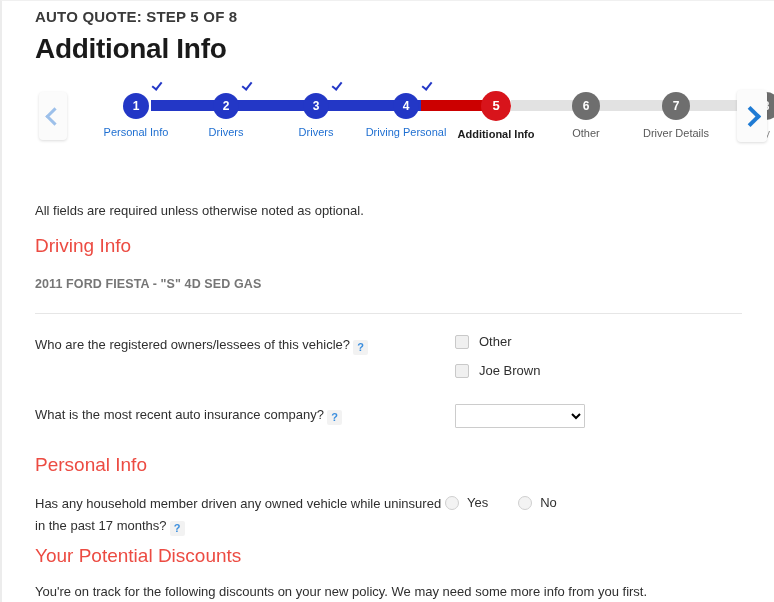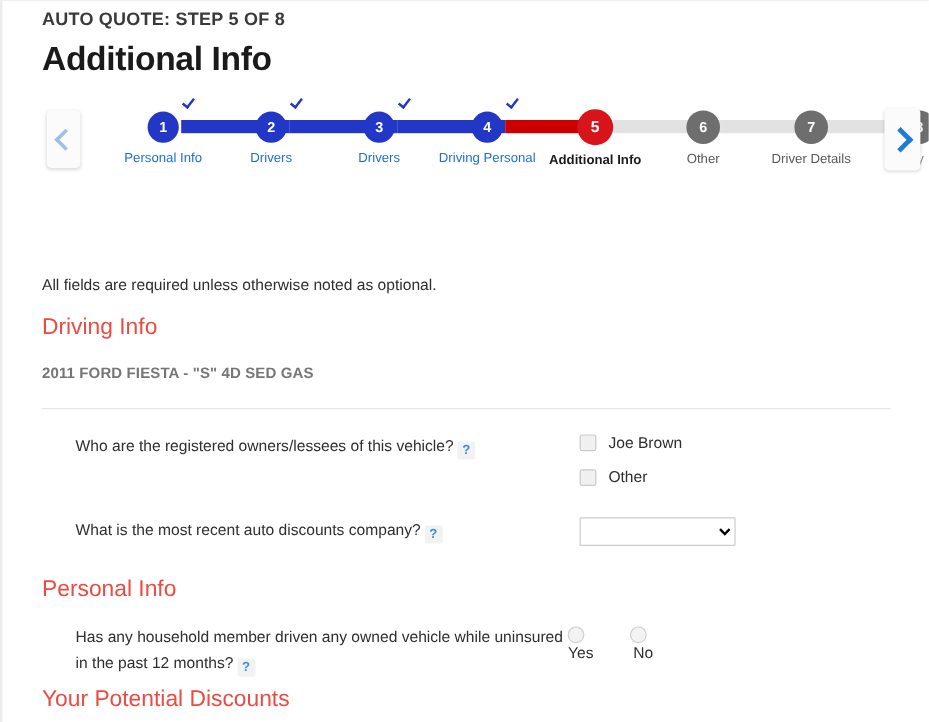--- a/index.html
+++ b/index.html
@@ -129,21 +129,21 @@
     font-size: 11px;
     line-height: 14px;
   }
   .step-label.link    { color: #1f6fd1; }
   .step-label.active  { color: #1c1c1c; font-weight: bold; }
   .step-label.muted   { color: #595959; }
   .step-label.faded   { color: #8c8c8c; }
 
   
   .required-note {
-    margin-top: 65px;
+    margin-top: 38px;
     font-size: 13px;
     color: #2f2f2f;
   }
   h2.section {
     color: #ec4b42;
     font-size: 19px;
     font-weight: normal;
     margin: 17px 0 0 0;
   }
   .vehicle-name {
@@ -158,21 +158,20 @@
     height: 1px;
     background: #e6e6e6;
     width: 707px;
   }
 
   
   .qrow {
     display: flex;
     align-items: flex-start;
     margin-top: 20px;
-    margin-left: 28px;
   }
   .qtext {
     width: 420px;
     font-size: 13px;
     line-height: 22px;
     color: #2f2f2f;
   }
   .qanswers { flex: 1; }
   .helpicon {
     display: inline-block;
@@ -204,21 +203,21 @@
   .radio {
     width: 12px; height: 12px;
     border: 1px solid #cfcfcf;
     background: #f3f3f3;
     border-radius: 50%;
     display: inline-block;
     vertical-align: -1px;
     margin-right: 8px;
   }
   .radio-group { display: flex; align-items: center; padding-top: 2px;}
-  .radio-item { display:flex; align-items:center; margin-right: 30px; font-size: 13px; flex-direction: column;}
+  .radio-item { display:flex; align-items:center; margin-right: 30px; font-size: 13px;}
   select.dropdown {
     width: 130px;
     height: 24px;
     border: 1px solid #cccccc;
     background: #fff;
     font-size: 12px;
     font-family: "Liberation Sans", sans-serif;
     border-radius: 1px;
     padding-left: 4px;
   }
@@ -328,45 +327,45 @@
     <div class="vehicle-name">2011 FORD FIESTA - "S" 4D SED GAS</div>
     <div class="divider"></div>
 
     <div class="qrow">
       <div class="qtext">
         <span>Who are the registered owners/lessees of this vehicle?</span><span class="helpicon">?</span>
       </div>
       <div class="qanswers">
         <div class="choice">
           <span class="cbox"></span>
-          <span class="cbox-label">Joe Brown</span>
+          <span class="cbox-label">Other</span>
         </div>
         <div class="choice">
           <span class="cbox"></span>
-          <span class="cbox-label">Other</span>
+          <span class="cbox-label">Joe Brown</span>
         </div>
       </div>
     </div>
 
     <div class="qrow" style="margin-top:12px;">
       <div class="qtext">
-        <span>What is the most recent auto discounts company?</span><span class="helpicon">?</span>
+        <span>What is the most recent auto insurance company?</span><span class="helpicon">?</span>
       </div>
       <div class="qanswers">
         <select class="dropdown">
           <option></option>
         </select>
       </div>
     </div>
 
     <h2 class="section" style="margin-top:26px;">Personal Info</h2>
 
     <div class="qrow" style="margin-top:17px;">
       <div class="qtext" style="width:410px;">
-        <span>Has any household member driven any owned vehicle while uninsured in the past 12 months?</span><span class="helpicon">?</span>
+        <span>Has any household member driven any owned vehicle while uninsured in the past 17 months?</span><span class="helpicon">?</span>
       </div>
       <div class="qanswers">
         <div class="radio-group">
           <span class="radio-item">
             <span class="radio"></span>
             <span>Yes</span>
           </span>
           <span class="radio-item">
             <span class="radio"></span>
             <span>No</span>

